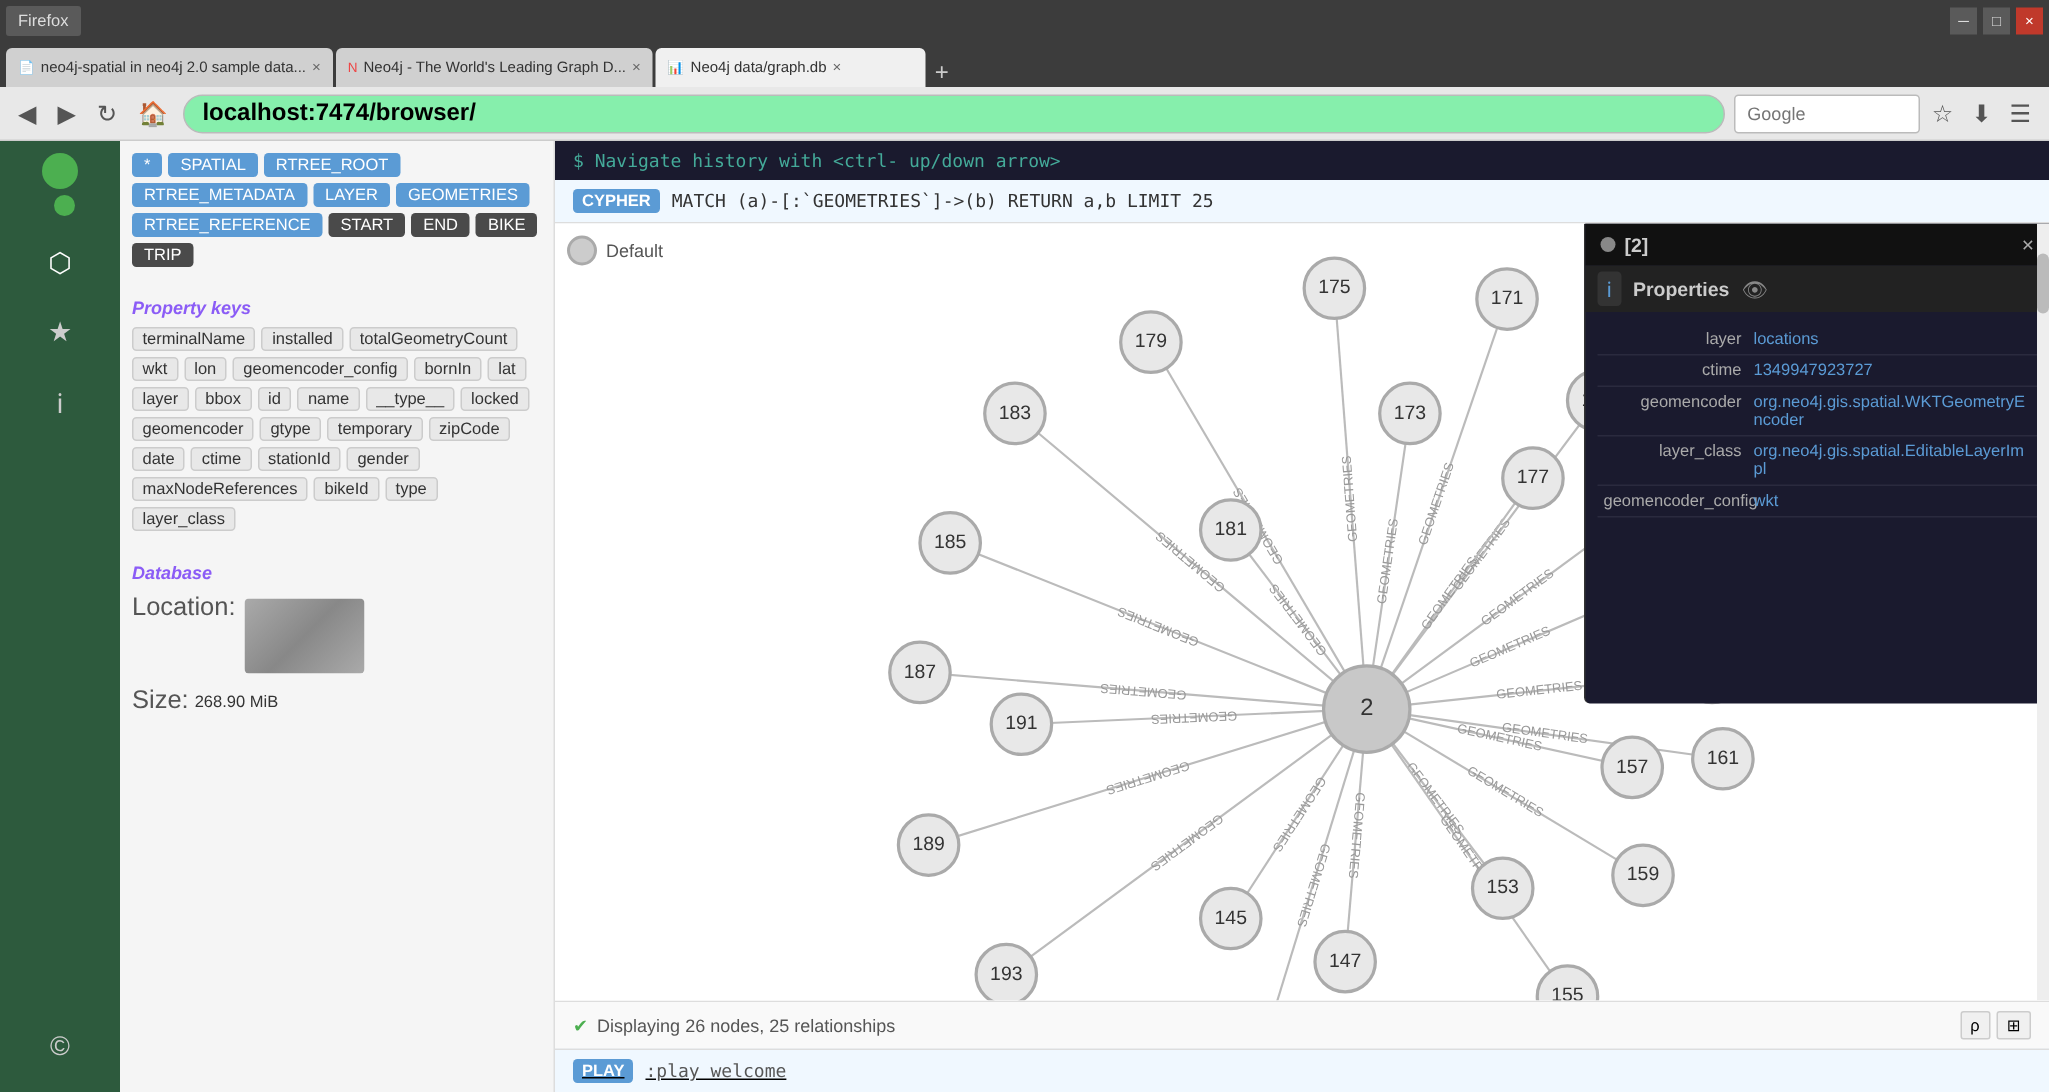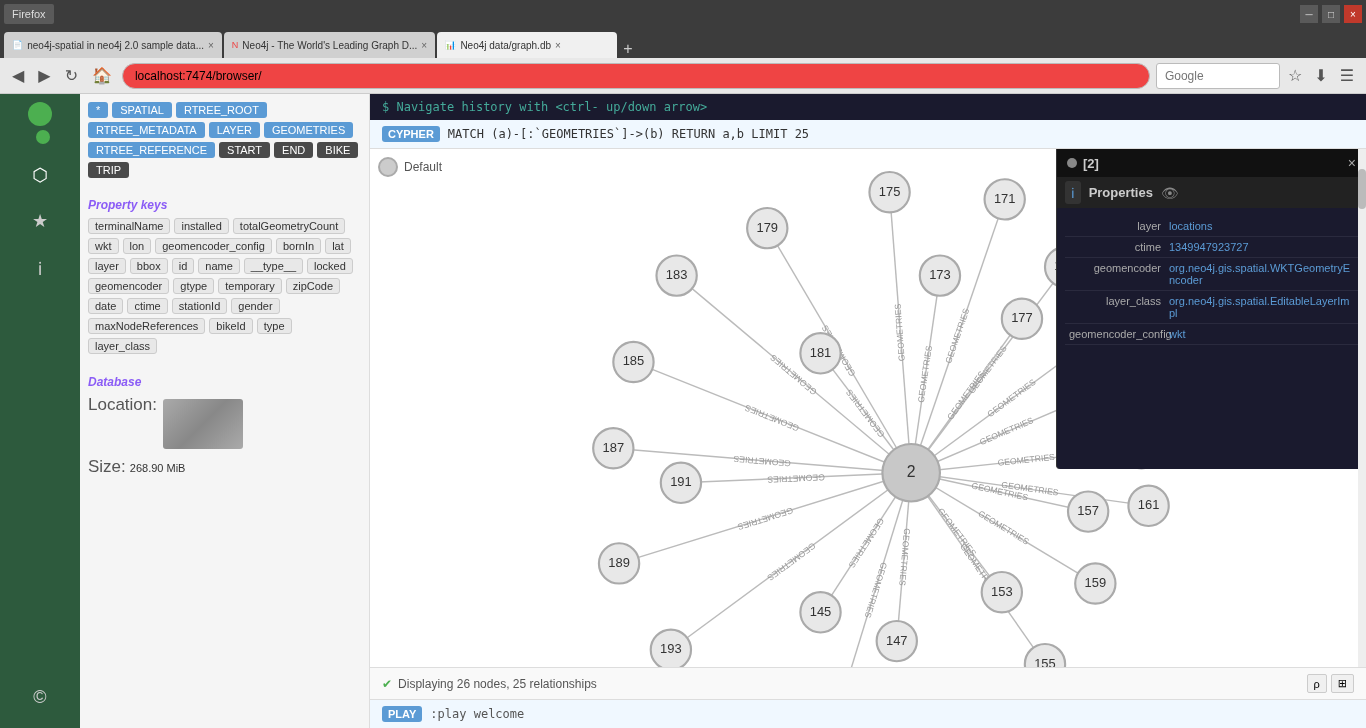--- a/index.html
+++ b/index.html
@@ -11,21 +11,21 @@
     .title-bar-left { display: flex; align-items: center; gap: 4px; }
     .firefox-btn { background: #5a5a5a; color: #ddd; border: none; padding: 2px 8px; font-size: 11px; cursor: pointer; border-radius: 2px; height: 20px; }
     .tabs-bar { display: flex; align-items: flex-end; background: #3c3c3c; height: 30px; padding: 0 4px; gap: 2px; }
     .tab { display: flex; align-items: center; background: #d0d0d0; border-radius: 4px 4px 0 0; padding: 4px 8px; font-size: 11px; height: 26px; gap: 4px; min-width: 180px; max-width: 230px; color: #333; }
     .tab.active { background: #f0f0f0; }
     .tab-close { color: #666; cursor: pointer; font-size: 10px; }
     .tab-new { background: none; border: none; color: #ccc; font-size: 16px; cursor: pointer; padding: 0 4px; }
     .nav-bar { display: flex; align-items: center; background: #e8e8e8; height: 36px; padding: 0 8px; gap: 6px; border-bottom: 1px solid #ccc; }
     .nav-btn { background: none; border: none; color: #555; font-size: 16px; cursor: pointer; padding: 2px 4px; }
     .nav-btn:disabled { color: #aaa; }
-    .address-bar { flex: 1; height: 26px; border: 1px solid #bbb; border-radius: 13px; padding: 0 12px; font-size: 12px; background: #ef4444; }
+    .address-bar { flex: 1; height: 26px; border: 1px solid #bbb; border-radius: 13px; padding: 0 12px; font-size: 16px; background: #86efac; font-weight: bold; }
     .nav-right { display: flex; align-items: center; gap: 4px; }
     .search-bar { height: 26px; border: 1px solid #bbb; border-radius: 3px; padding: 0 8px; font-size: 12px; width: 124px; }
 
     
     .main { display: flex; flex: 1; overflow: hidden; }
 
     
     .sidebar { width: 80px; background: #2d5a3d; display: flex; flex-direction: column; align-items: center; padding: 8px 0; gap: 16px; }
     .sidebar-logo { display: flex; flex-direction: column; align-items: center; gap: 4px; }
     .logo-circle-big { width: 24px; height: 24px; background: #4CAF50; border-radius: 50%; }
@@ -56,21 +56,21 @@
     .cypher-text { font-family: monospace; font-size: 12px; color: #333; }
     .graph-area { flex: 1; position: relative; background: white; overflow: hidden; }
     .graph-legend { position: absolute; top: 8px; left: 8px; display: flex; align-items: center; gap: 6px; }
     .legend-circle { width: 20px; height: 20px; background: #ccc; border-radius: 50%; border: 2px solid #aaa; }
     .legend-label { font-size: 12px; color: #555; }
     .status-bar { background: #f9f9f9; border-top: 1px solid #ddd; padding: 6px 12px; display: flex; align-items: center; gap: 6px; }
     .status-check { color: #4CAF50; }
     .status-text { font-size: 12px; color: #555; }
     .status-right { margin-left: auto; display: flex; gap: 4px; }
     .view-btn { background: #f0f0f0; border: 1px solid #ccc; padding: 2px 6px; cursor: pointer; font-size: 11px; border-radius: 2px; }
-    .play-bar { background: #f0f8ff; border-top: 1px solid #ddd; padding: 6px 12px; display: flex; align-items: center; gap: 8px; }
+    .play-bar { background: #f0f8ff; border-top: 1px solid #ddd; padding: 6px 12px; display: flex; align-items: center; gap: 8px; text-decoration: underline; }
     .play-label { background: #5b9bd5; color: white; padding: 2px 6px; border-radius: 3px; font-size: 11px; font-weight: bold; }
     .play-text { font-family: monospace; font-size: 12px; color: #555; }
 
     
     .properties-panel { position: absolute; right: 0; top: 0; width: 310px; background: #1a1a2e; border-left: 1px solid #333; height: 320px; border-radius: 0 0 0 4px; }
     .panel-header { display: flex; align-items: center; background: #111; padding: 6px 10px; border-radius: 0; }
     .panel-dot { width: 10px; height: 10px; background: #888; border-radius: 50%; margin-right: 6px; }
     .panel-id { color: #ccc; font-size: 13px; font-weight: bold; }
     .panel-close { margin-left: auto; color: #aaa; cursor: pointer; font-size: 14px; }
     .panel-tabs { display: flex; align-items: center; background: #222; padding: 4px 8px; gap: 8px; }

